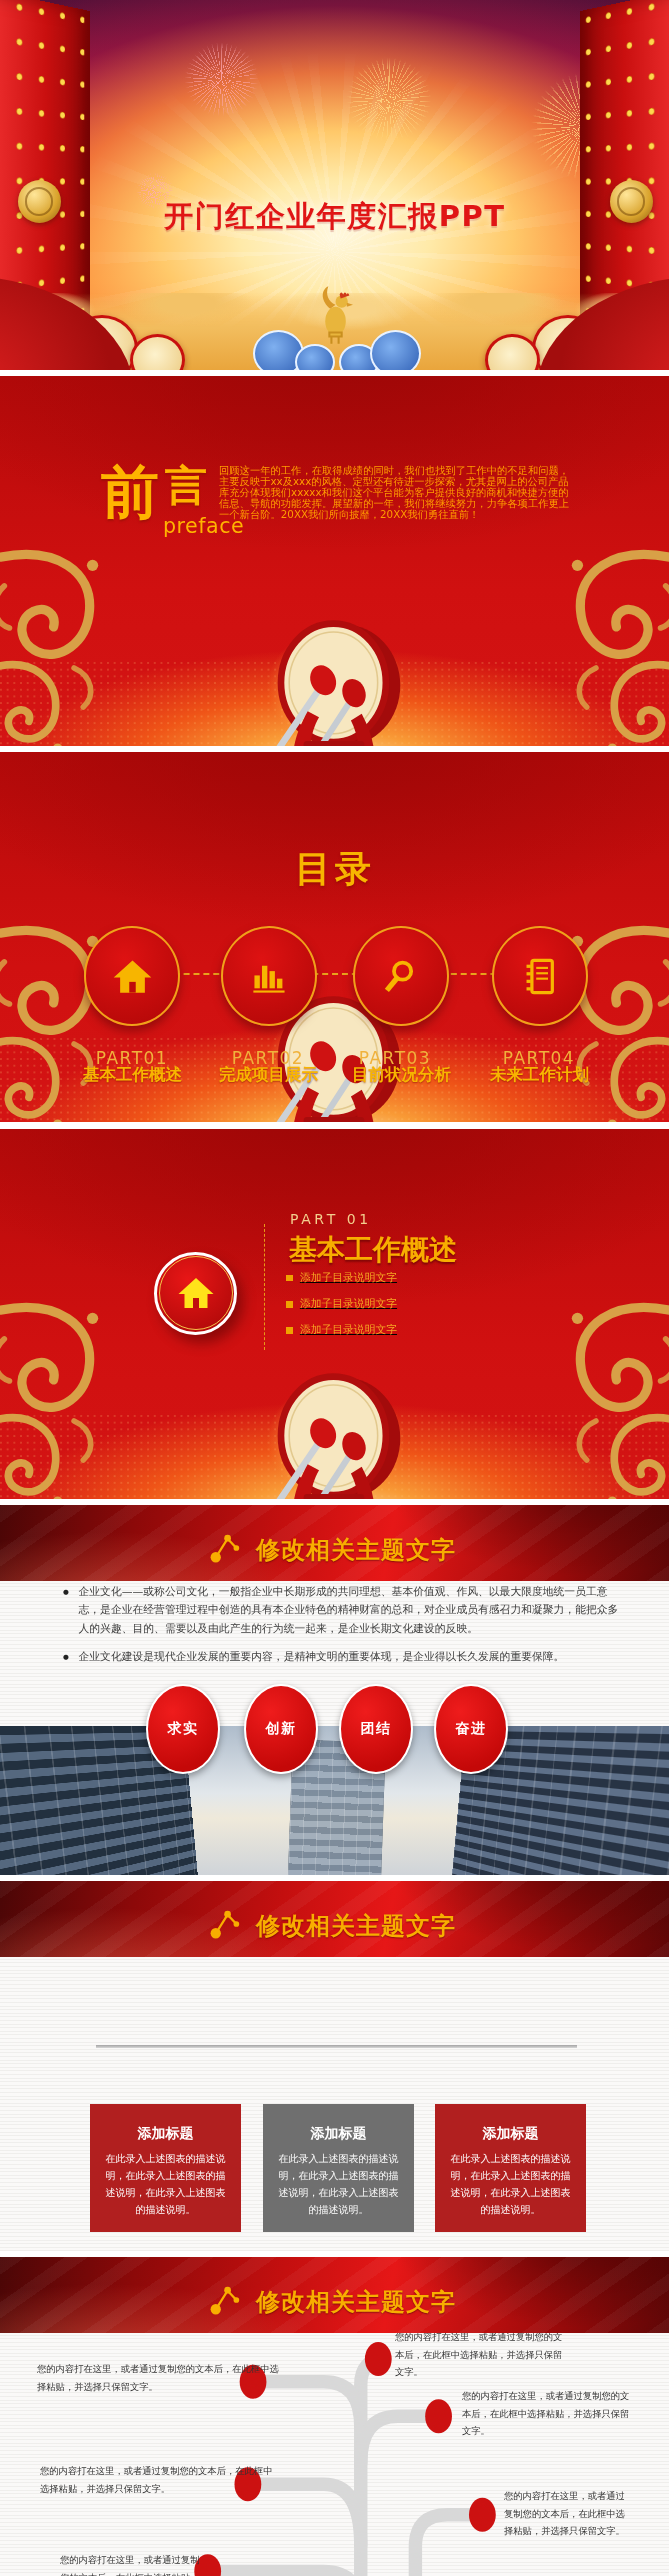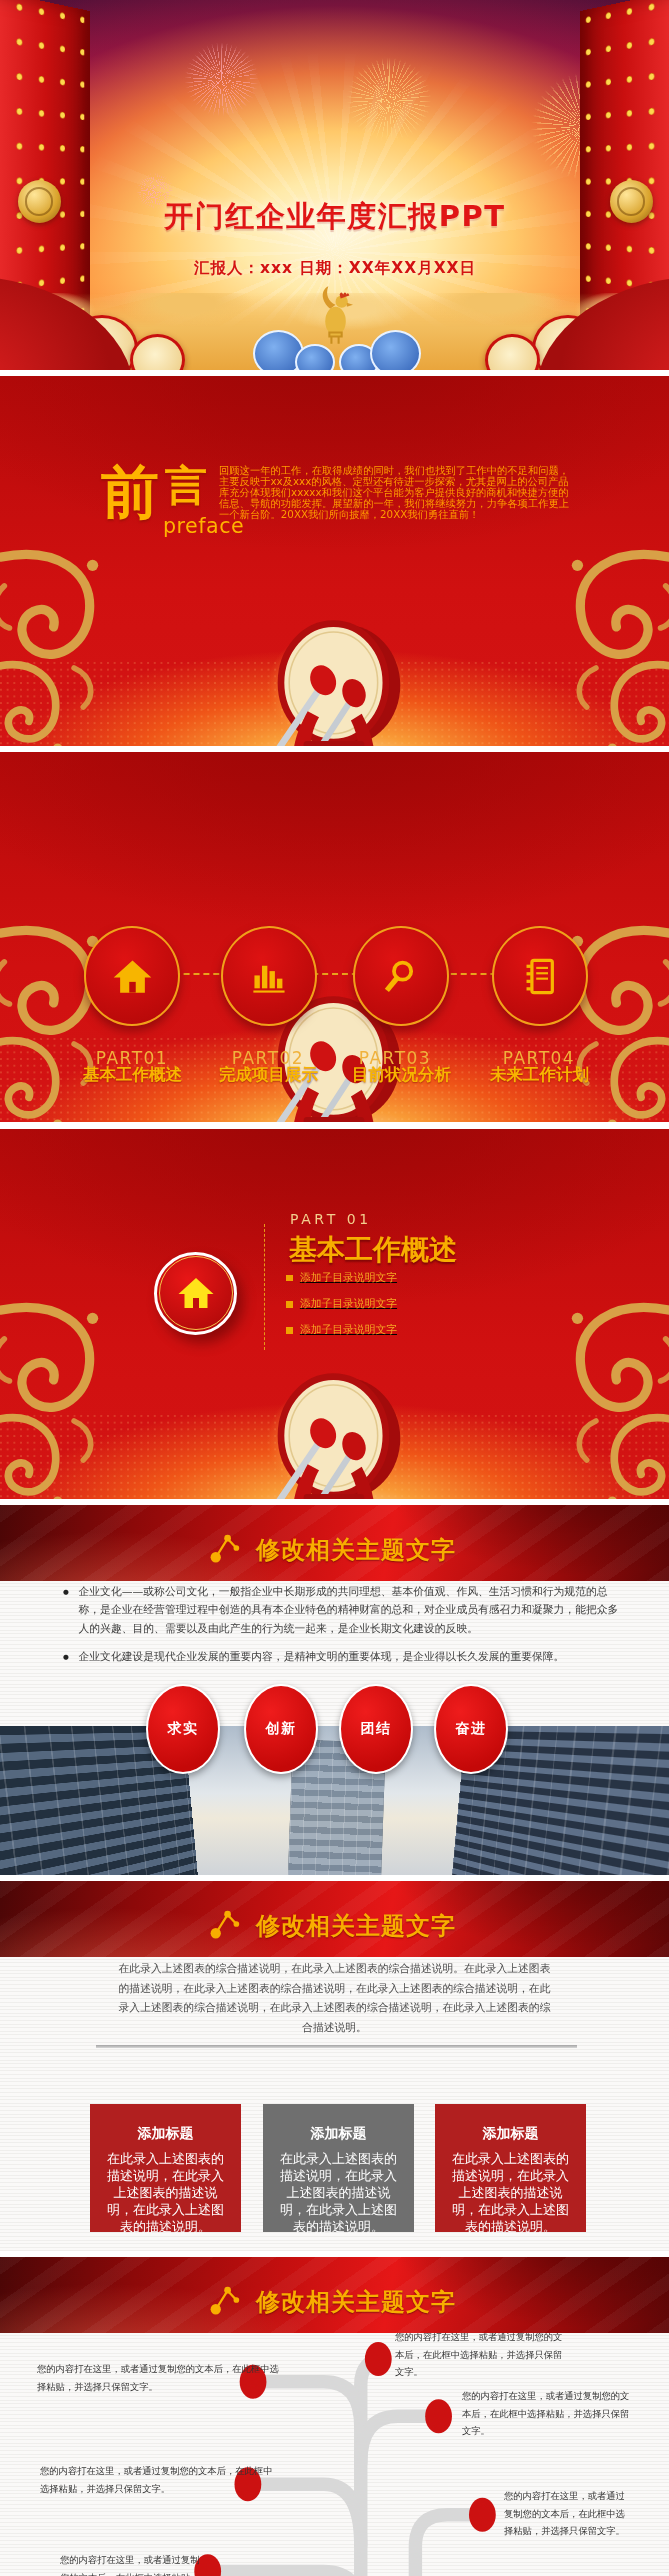--- a/index.html
+++ b/index.html
@@ -133,21 +133,21 @@
     background:radial-gradient(circle at 35% 30%, #ef1c1c, #c40808 75%);
     border:2.6px solid #fff;box-shadow:0 3.1px 7.2px rgba(0,0,0,.35);
     display:flex;align-items:center;justify-content:center;color:#fff;font-size:14px;font-weight:bold;letter-spacing:1.5px;}
 
   
   .s6-para{position:absolute;left:118px;width:433px;top:78px;text-align:center;font-size:10.8px;line-height:19.6px;color:#4a4a4a;z-index:3;}
   .s6-div{position:absolute;left:96px;width:481px;top:164px;height:2.6px;z-index:3;background:linear-gradient(180deg,#a3a3a3,#d8d8d8);}
   .card{position:absolute;top:223px;width:151px;height:128px;color:#fff;text-align:center;z-index:3;}
   .card.red{background:#b11f1f;} .card.gray{background:#6f6f6f;}
   .card .ct{margin-top:20.6px;font-size:14px;font-weight:bold;}
-  .card .cb{margin:7.2px 13.4px 0 13.4px;font-size:13px;line-height:17px;}
+  .card .cb{margin:7.2px 13.4px 0 13.4px;font-size:10px;line-height:17px;}
 
   
   .tree-svg{position:absolute;inset:0;z-index:2;}
   .tnode{position:absolute;font-size:9.3px;line-height:17.5px;color:#333;z-index:3;}
 </style>
 </head>
 <body>
 
 <svg width="0" height="0" style="position:absolute">
   <defs>
@@ -209,21 +209,20 @@
     <path d="M30 54 C12 40 10 18 26 10 C20 26 26 40 40 46 Z" fill="#d9992a"></path>
     <ellipse cx="40" cy="78" rx="20" ry="28" fill="#e8b53c"></ellipse>
     <circle cx="52" cy="40" r="12" fill="#e8b53c"></circle>
     <path d="M48 26 q3 -8 7 0 q3 -8 7 0 q2 -6 5 2 l-17 6 Z" fill="#d03a1a"></path>
     <path d="M62 42 l12 4 -12 4 Z" fill="#d9992a"></path>
     <path d="M28 100 h24 v8 h-24 Z M32 108 v14 M46 108 v14" stroke="#c98f1f" stroke-width="4" fill="#e8b53c"></path>
   </svg>
   <div class="curtain cl"></div>
   <div class="curtain cr"></div>
   <div class="cover-title">开门红企业年度汇报PPT</div>
-  <div class="cover-sub">汇报人：xxx   日期：XX年XX月XX日</div>
 </section>
 
 <section class="slide red-bg">
   <div class="map-dots"></div>
   <svg class="orn left" viewBox="0 0 230 430">
       <use href="#g-orn"></use>
     </svg>
   <svg class="orn right" viewBox="0 0 230 430">
       <use href="#g-orn"></use>
     </svg>
@@ -240,20 +239,21 @@
   <div class="map-dots"></div>
   <svg class="orn left" viewBox="0 0 230 430">
       <use href="#g-orn"></use>
     </svg>
   <svg class="orn right" viewBox="0 0 230 430">
       <use href="#g-orn"></use>
     </svg>
   <svg class="drum" viewBox="0 0 350 330">
       <use href="#g-drum"></use>
     </svg>
+  <div class="toc-title">目录</div>
   <div class="toc-line"></div>
 
   <div class="toc-circle" style="left:84px;">
     <svg width="43" height="43" viewBox="0 0 80 80">
       <path d="M40 10 L75 42 H63 V70 H17 V42 H5 Z" fill="#f7b500"></path>
         <rect x="34" y="50" width="12" height="20" fill="#bf0a0a"></rect>
     </svg>
   </div>
   <div class="toc-circle" style="left:221px;">
     <svg width="43" height="43" viewBox="0 0 80 80">
@@ -340,21 +340,21 @@
   <div class="band">
     <svg class="share-ic" viewBox="0 0 64 64">
       <path d="M16 48 L38 13 M38 13 L55 31" stroke="#f8ae00" stroke-width="4.5" fill="none"></path>
       <circle cx="15" cy="49" r="10" fill="#f8ae00"></circle>
         <circle cx="38" cy="12" r="6.5" fill="#f8ae00"></circle>
         <circle cx="55" cy="31" r="5.5" fill="#f8ae00"></circle>
     </svg>
     <div class="band-title">修改相关主题文字</div>
   </div>
   <div class="s5-bullets">
-    <p>企业文化——或称公司文化，一般指企业中长期形成的共同理想、基本价值观、作风、生活习惯和行为规范的总称，是企业在经营管理过程中创造的具有本企业特色的精神财富的总和，对企业成员有感召力和凝聚力，能把众多人的兴趣、目的、需要以及由此产生的行为统一起来，是企业长期文化建设的反映。</p>
+    <p>企业文化——或称公司文化，一般指企业中长期形成的共同理想、基本价值观、作风、以最大限度地统一员工意志，是企业在经营管理过程中创造的具有本企业特色的精神财富的总和，对企业成员有感召力和凝聚力，能把众多人的兴趣、目的、需要以及由此产生的行为统一起来，是企业长期文化建设的反映。</p>
     <p>企业文化建设是现代企业发展的重要内容，是精神文明的重要体现，是企业得以长久发展的重要保障。</p>
   </div>
   <div class="s5-photo">
     <div class="bldg bldgL"></div>
     <div class="bldg bldgM"></div>
     <div class="bldg bldgR"></div>
   </div>
   <div class="oval" style="left:146px;top:179px;">求实</div>
   <div class="oval" style="left:244px;top:179px;">创新</div>
   <div class="oval" style="left:339px;top:179px;">团结</div>
@@ -365,21 +365,20 @@
   <div class="stripe-body"></div>
   <div class="band">
     <svg class="share-ic" viewBox="0 0 64 64">
       <path d="M16 48 L38 13 M38 13 L55 31" stroke="#f8ae00" stroke-width="4.5" fill="none"></path>
       <circle cx="15" cy="49" r="10" fill="#f8ae00"></circle>
         <circle cx="38" cy="12" r="6.5" fill="#f8ae00"></circle>
         <circle cx="55" cy="31" r="5.5" fill="#f8ae00"></circle>
     </svg>
     <div class="band-title">修改相关主题文字</div>
   </div>
-  <div class="s6-para">在此录入上述图表的综合描述说明，在此录入上述图表的综合描述说明。在此录入上述图表的描述说明，在此录入上述图表的综合描述说明，在此录入上述图表的综合描述说明，在此录入上述图表的综合描述说明，在此录入上述图表的综合描述说明，在此录入上述图表的综合描述说明。</div>
   <div class="s6-div"></div>
   <div class="card red" style="left:90px;">
     <div class="ct">添加标题</div>
     <div class="cb">在此录入上述图表的描述说明，在此录入上述图表的描述说明，在此录入上述图表的描述说明。</div>
   </div>
   <div class="card gray" style="left:263px;">
     <div class="ct">添加标题</div>
     <div class="cb">在此录入上述图表的描述说明，在此录入上述图表的描述说明，在此录入上述图表的描述说明。</div>
   </div>
   <div class="card red" style="left:435px;">

